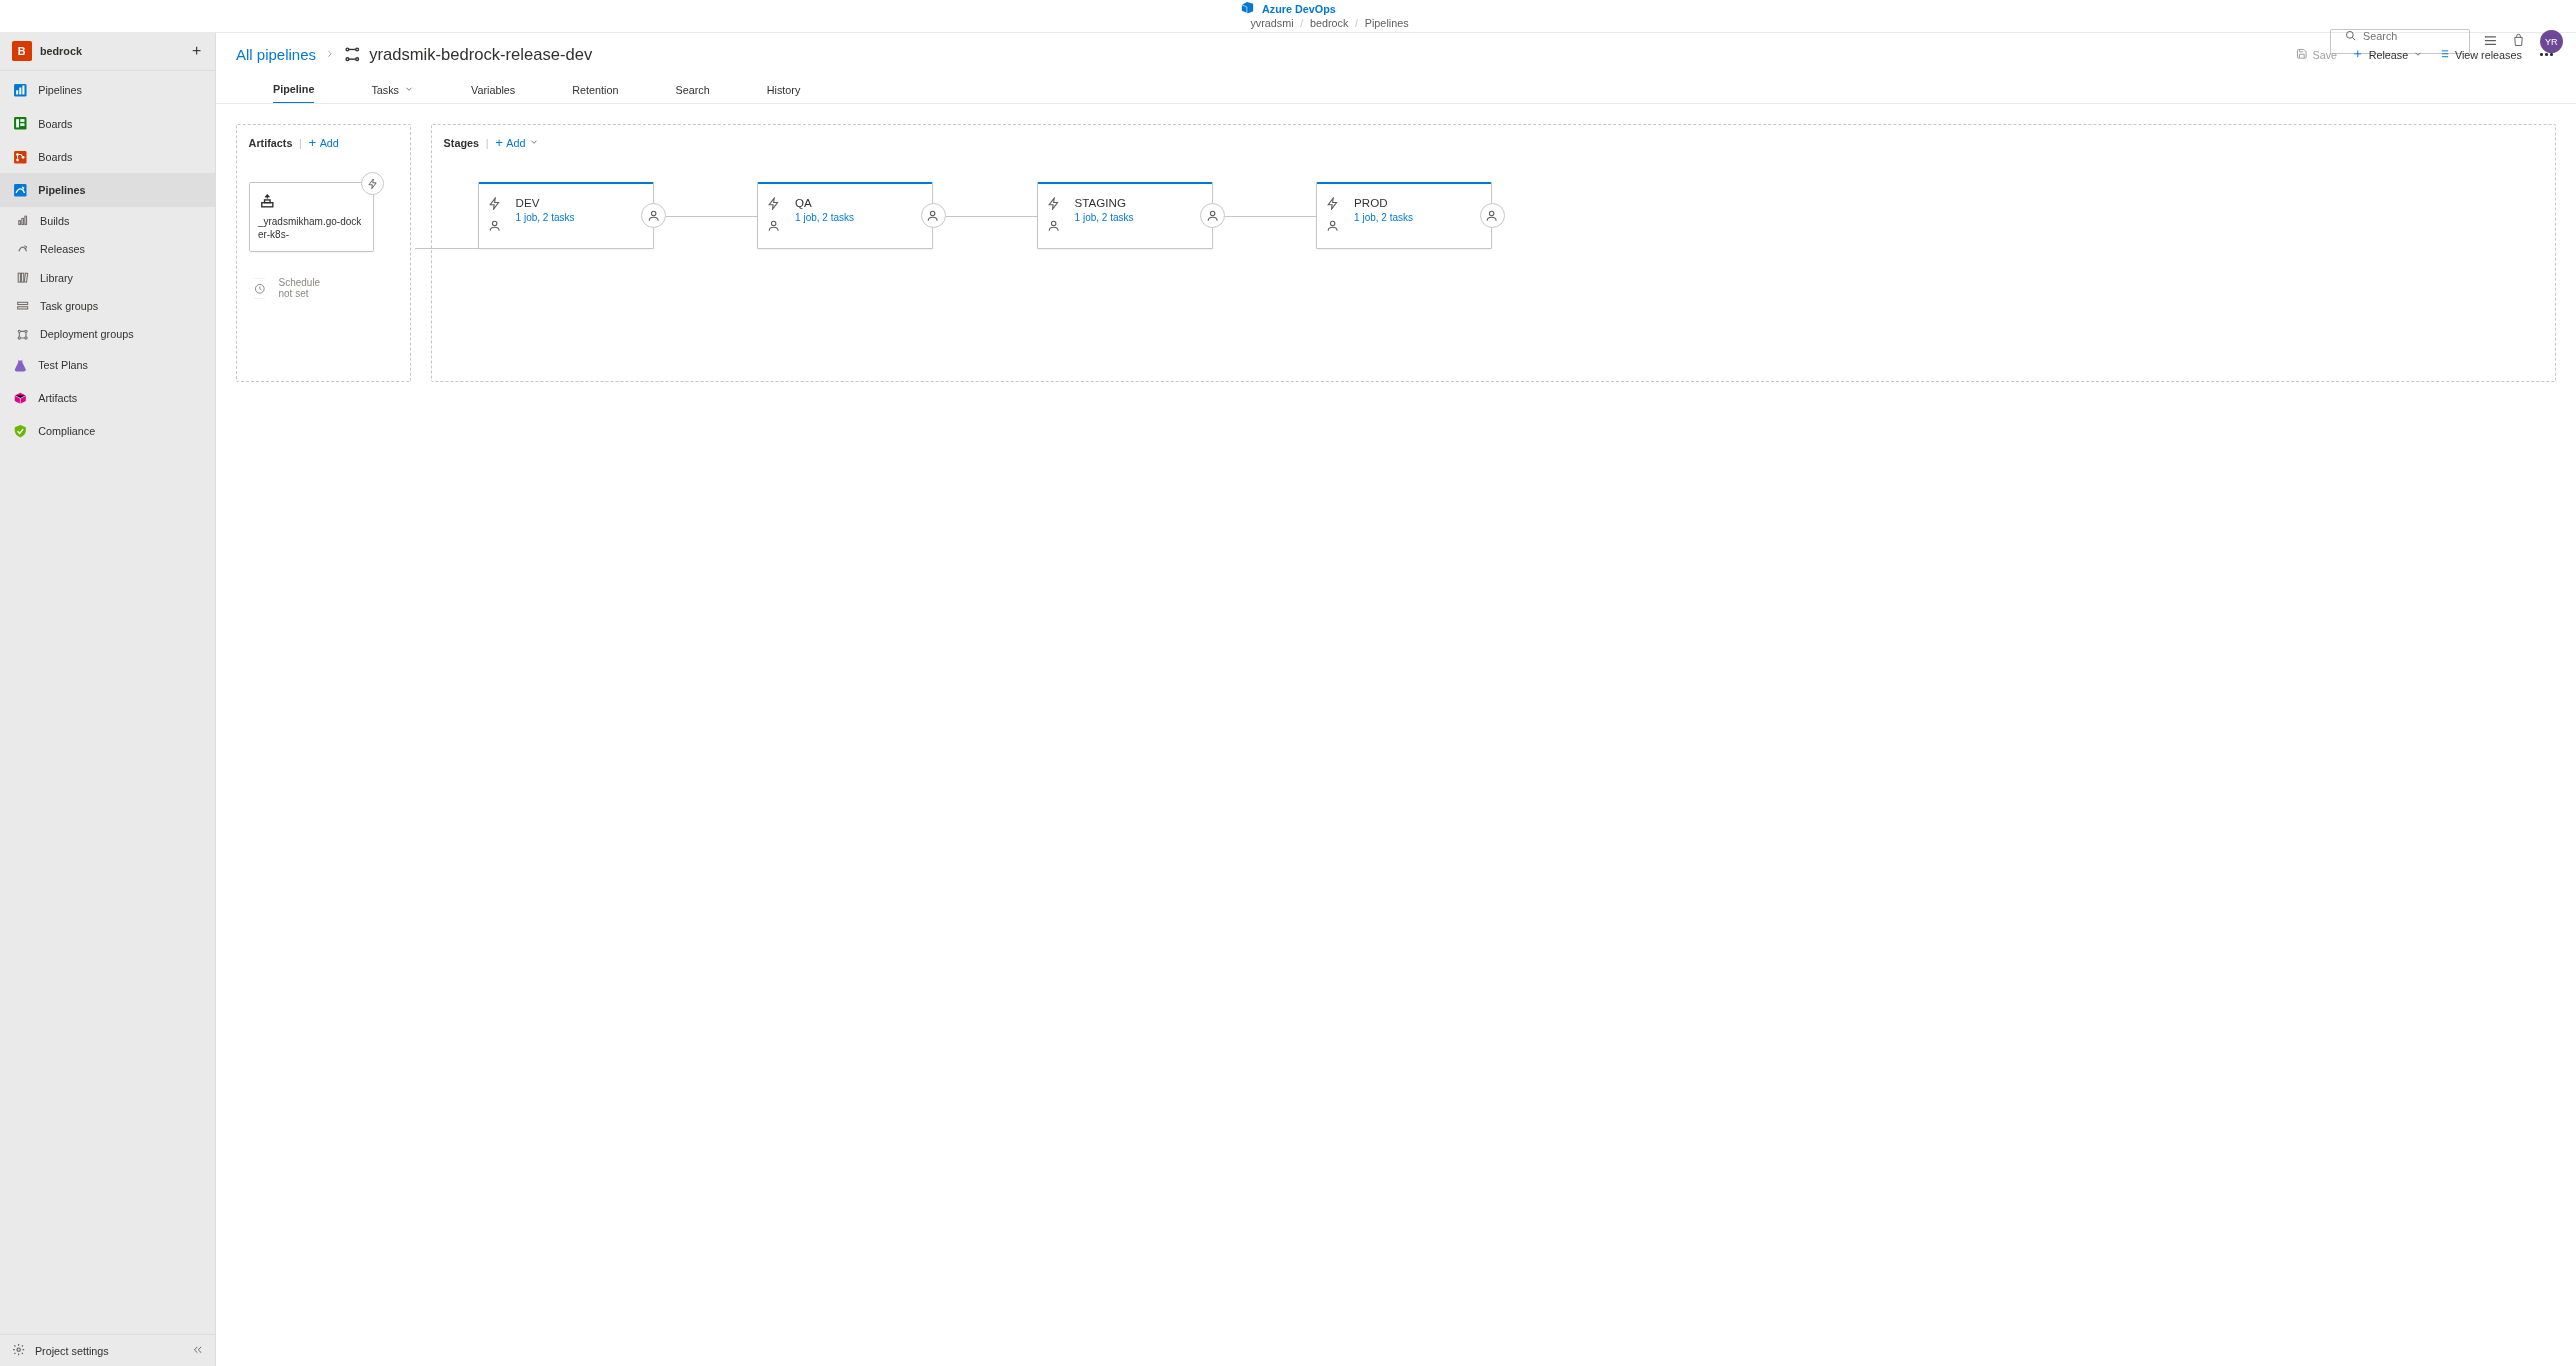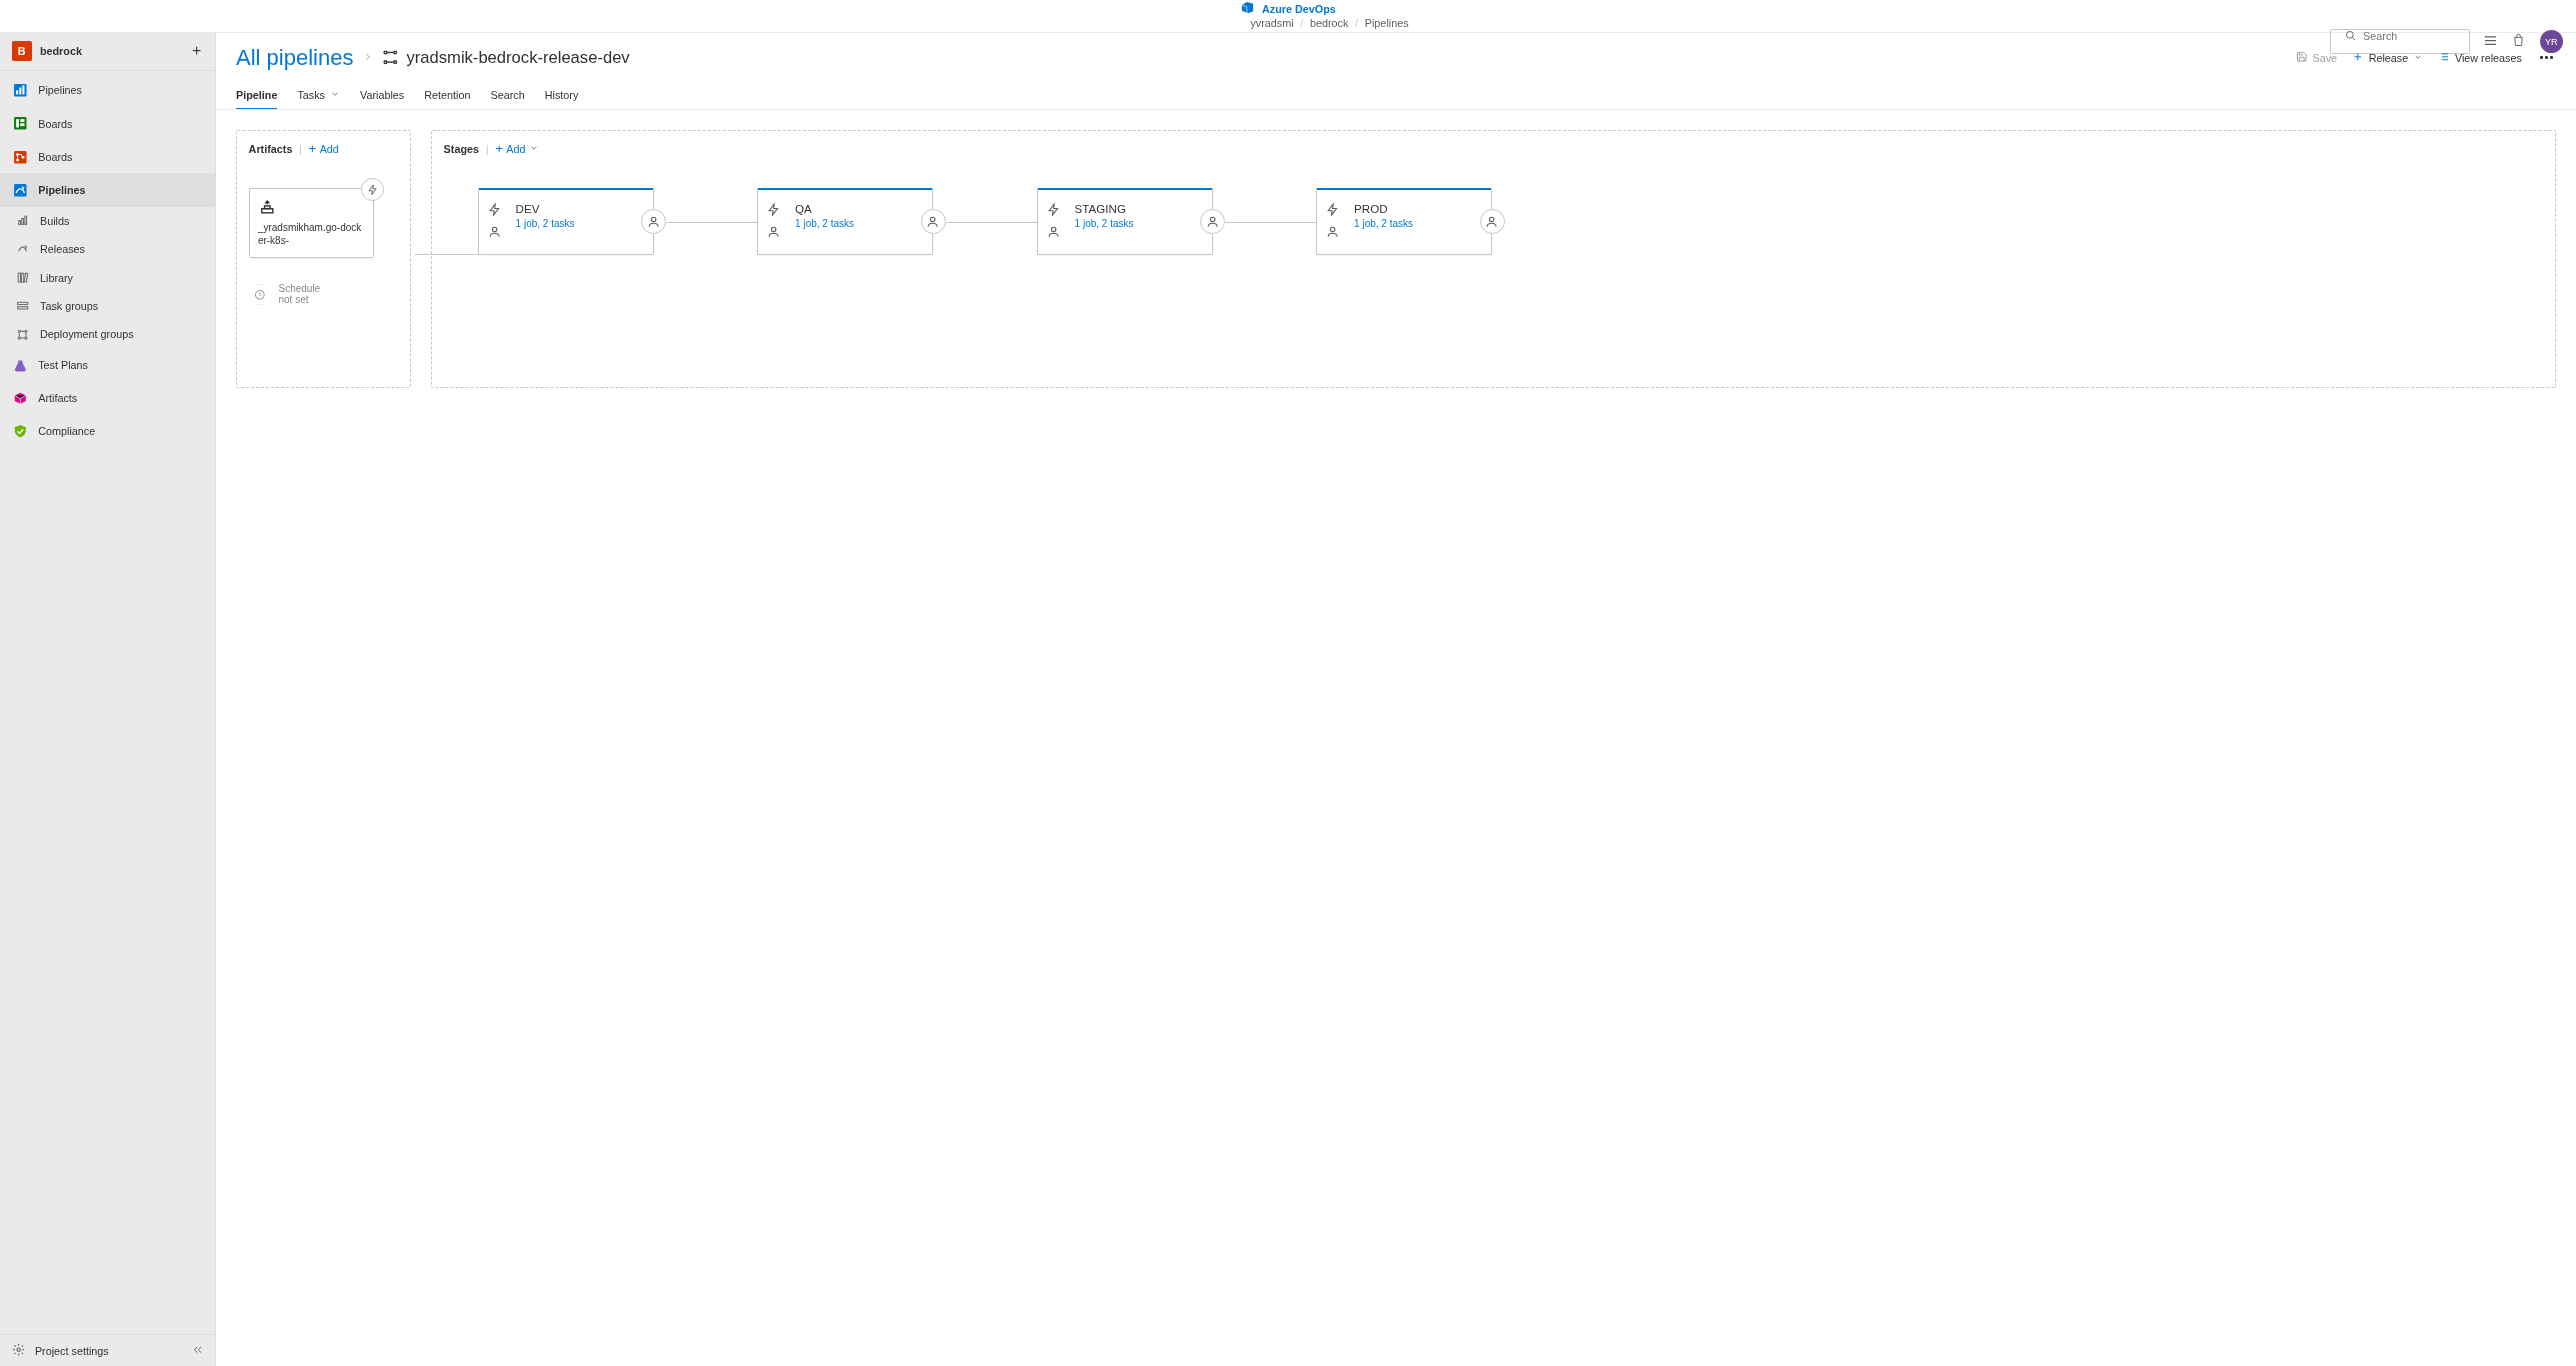--- a/index.html
+++ b/index.html
@@ -87,37 +87,37 @@
   .sidebar-footer .collapse { margin-left: auto; }
 
   
   .main { flex: 1; display: flex; flex-direction: column; overflow: hidden; }
   .page-header {
     padding: 11.6px 20px 0 20px;
   }
   .title-row {
     display: flex; align-items: center; gap: 8.3px;
   }
-  .title-row .crumb-link { color: #0078d4; font-size: 22px; cursor: pointer; }
+  .title-row .crumb-link { color: #0078d4; font-size: 15px; cursor: pointer; }
   .title-row .chev { color: #a19f9d; }
   .title-row .pipeline-icon { width: 16.6px; height: 16.6px; }
   .title-row .title { font-size: 16.6px; font-weight: 400; }
   .title-actions { margin-left: auto; display: flex; align-items: center; gap: 15px; color: #323130; }
   .title-actions .save { color: #a19f9d; display: flex; align-items: center; gap: 5px; cursor: default;}
   .title-actions .action { display: flex; align-items: center; gap: 5px; cursor: pointer; }
   .title-actions .plus { color: #0078d4; }
   .title-actions .chev-sm { color: #605e5c; }
   .more-dots { display:flex; gap:2.5px; cursor:pointer; padding: 0 3.3px;}
   .more-dots span { width:2.5px; height:2.5px; border-radius:50%; background:#323130;}
 
   .tabs {
     display: flex; gap: 20px; margin-top: 11.6px; border-bottom: 0.8px solid #eaeaea; padding: 0 20px;
   }
   .tab {
-    padding: 6.7px 0; cursor: pointer; color: #323130; display:flex; align-items:flex-start; gap:5px;
+    padding: 6.7px 0; cursor: pointer; color: #323130; display:flex; align-items:flex-end; gap:5px;margin-left:37px;
   }
   .tab.active { font-weight: 600; border-bottom: 1.7px solid #0078d4; }
   .tab .chev-sm { color:#605e5c; }
 
   
   .canvas {
     flex: 1; padding: 20px; overflow: auto;
   }
   .canvas-row { display: flex; gap: 20px; align-items: stretch; }
   .panel {

